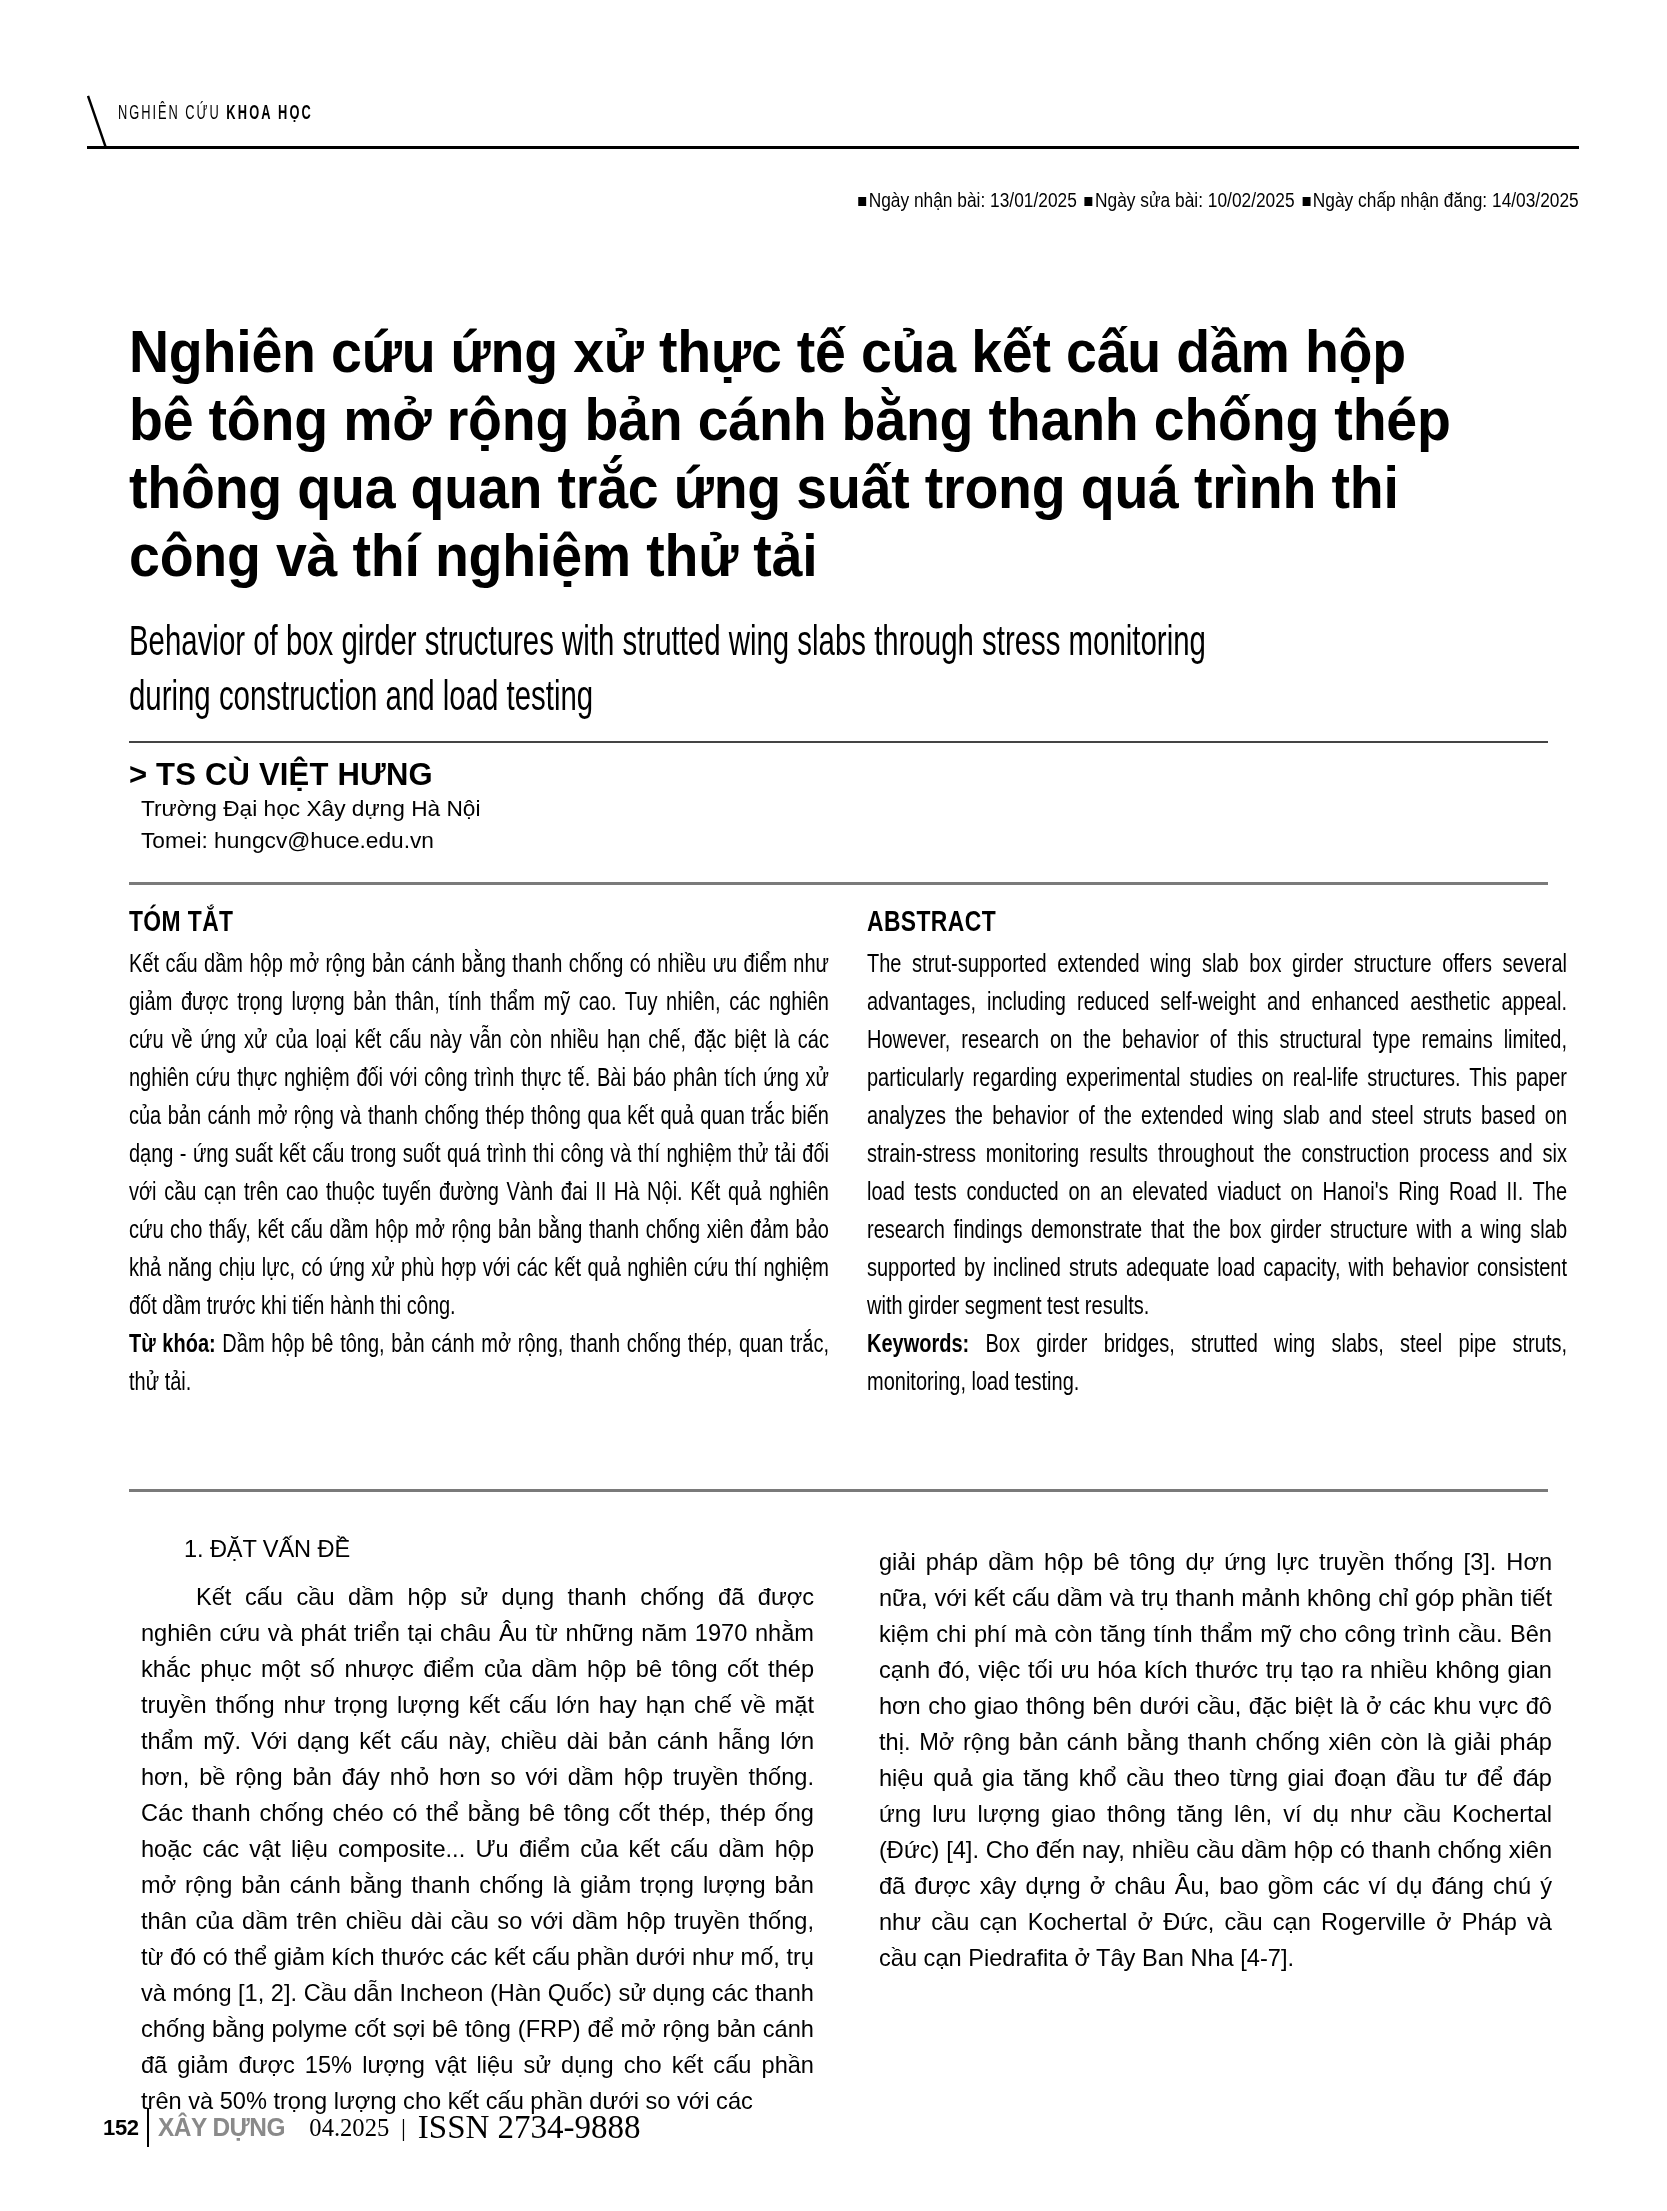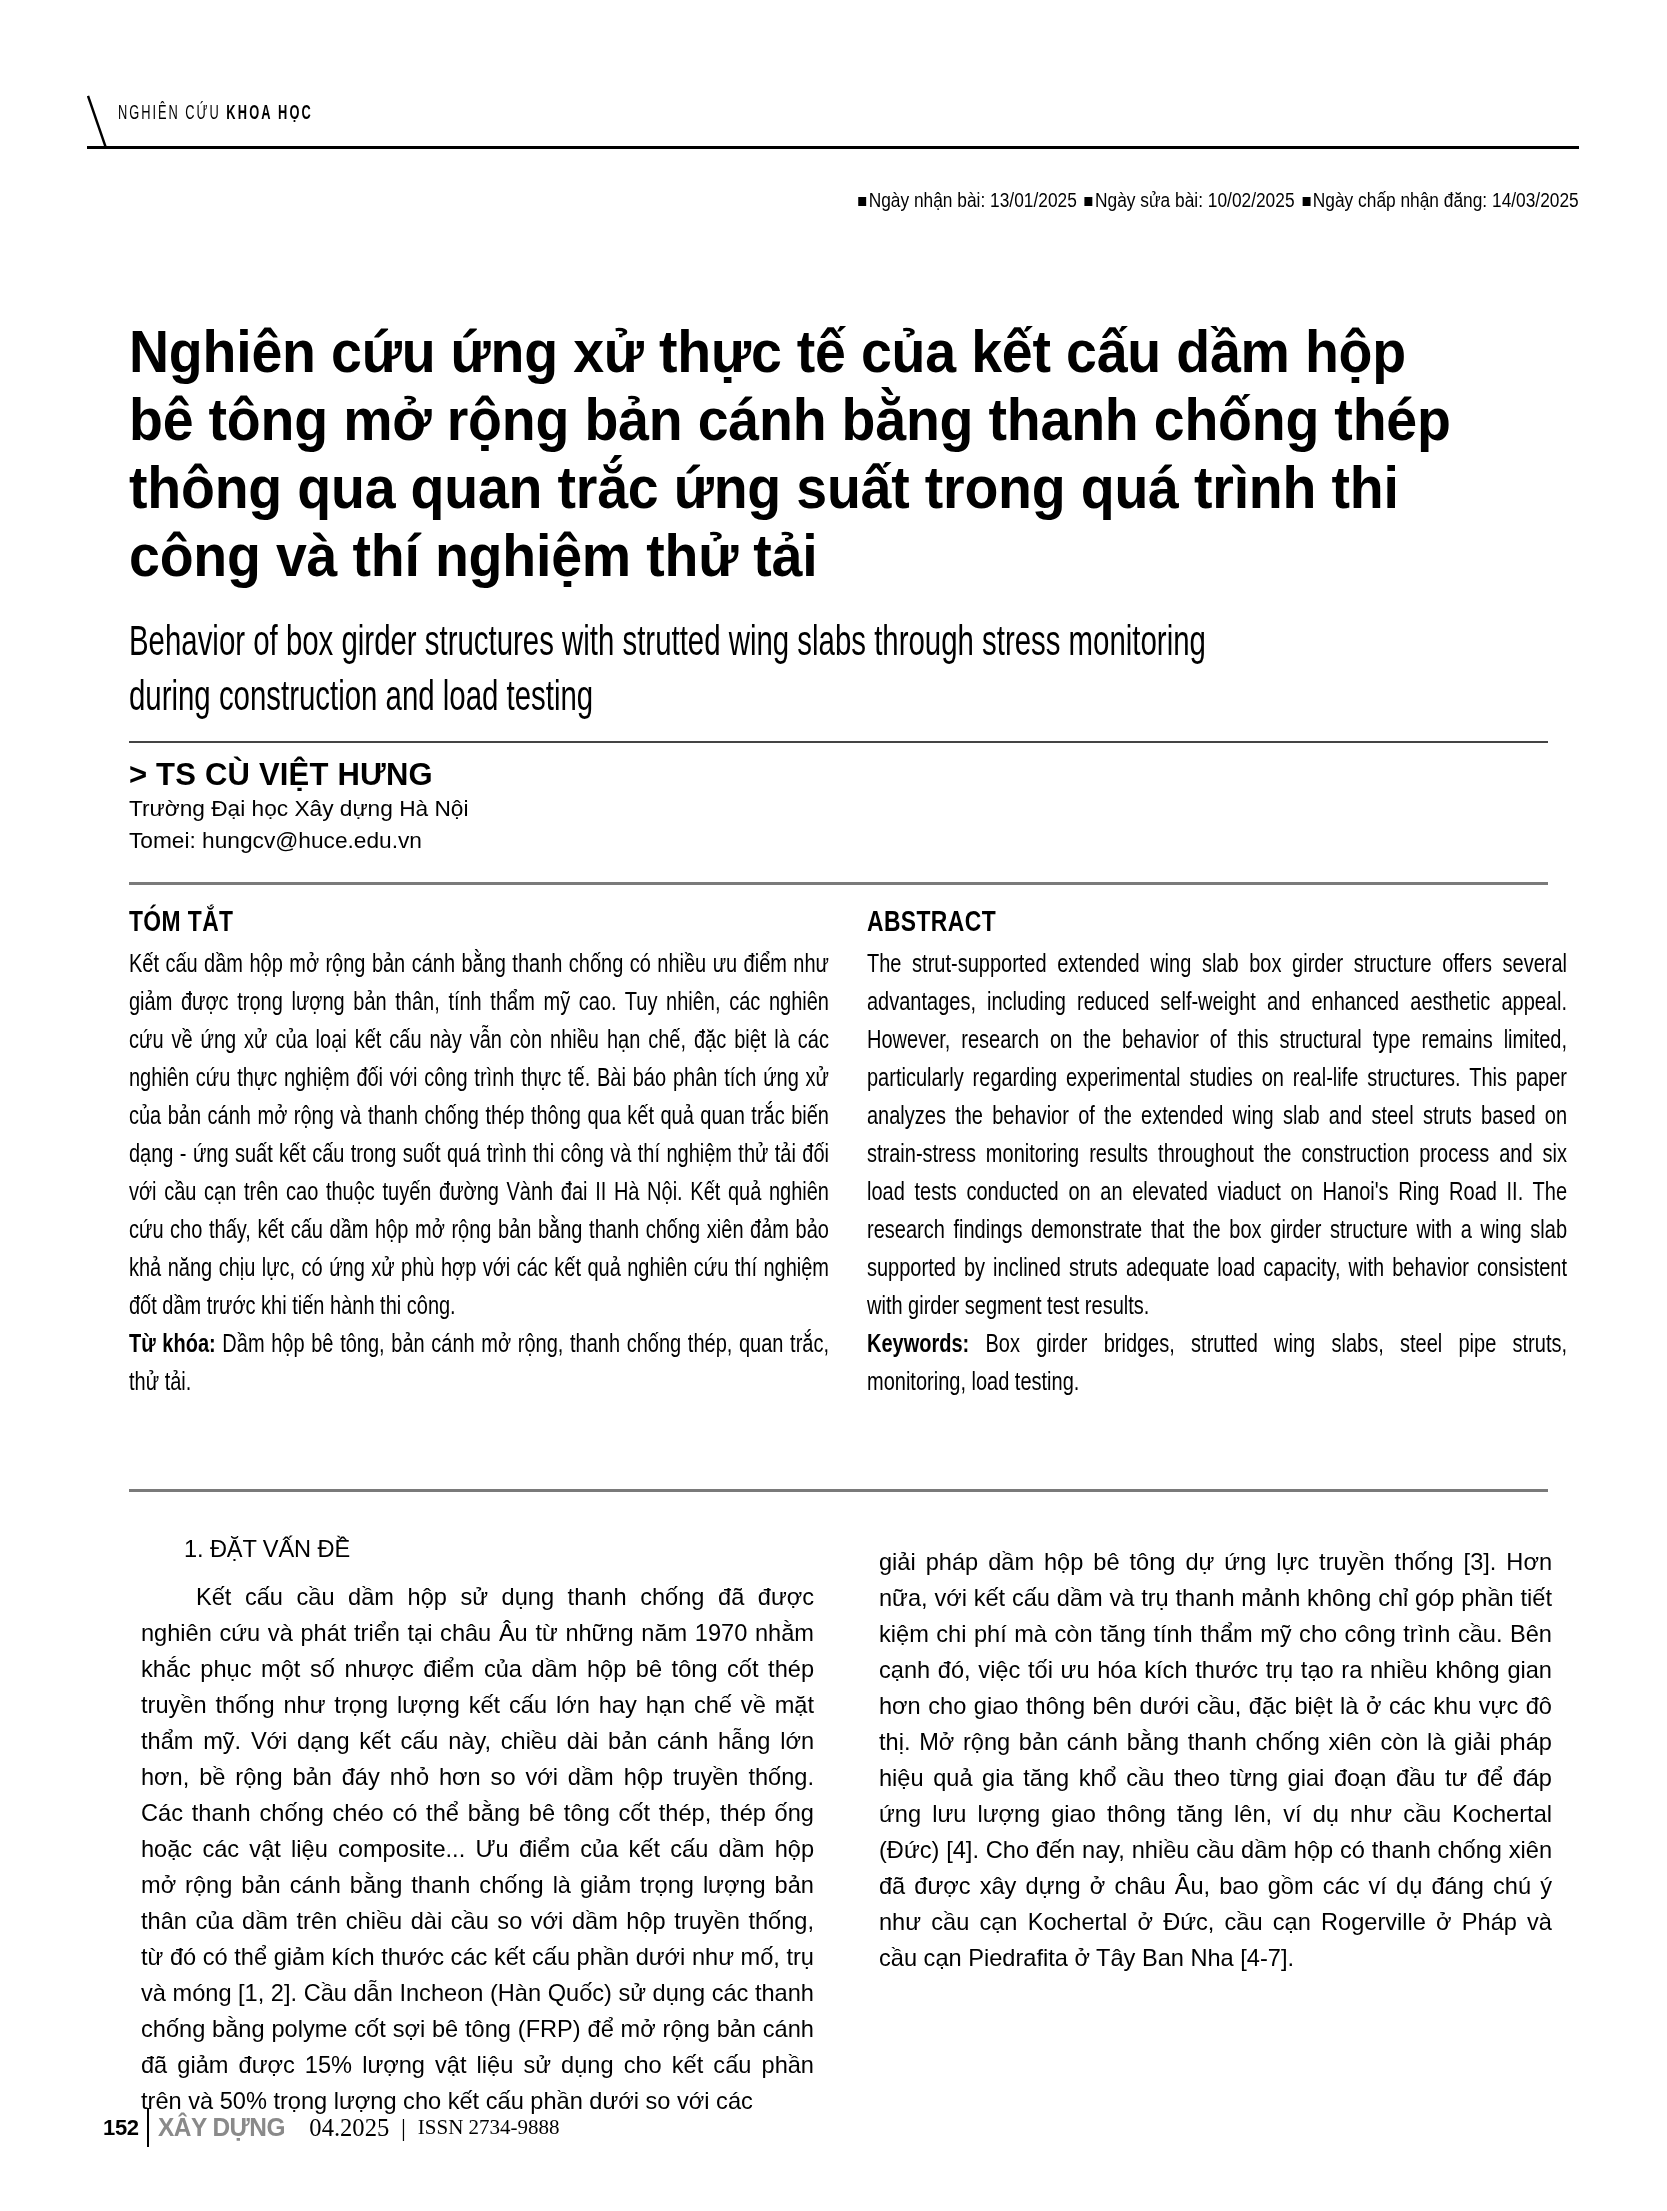--- a/index.html
+++ b/index.html
@@ -126,20 +126,21 @@
     line-height: 32.5px;
   }
   .author .name {
     font-weight: 700;
     font-size: 31px;
     letter-spacing: 0.2px;
   }
   .author .aff, .author .mail {
     font-weight: 400;
     font-size: 22.7px;
+    margin-left: 12px;
   }
 
   
   .rule-abs-top {
     position: absolute;
     left: 129px;
     top: 882px;
     width: 1419px;
     height: 3px;
     background: #7a7a7a;
@@ -236,21 +237,21 @@
     font-size: 24.6px;
     margin-left: 9.9px;
   }
   .footer .sep {
     font-family: "Liberation Serif", serif;
     font-size: 24.6px;
     margin: 0 11.8px;
   }
   .footer .issn {
     font-family: "Liberation Serif", serif;
-    font-size: 21px;
+    font-size: 33px;
   }
 </style>
 </head>
 <body>
 
 <div class="page">
 
   <div class="runhead">
     <div class="runhead-slash">
       <svg width="25.6" height="55" viewBox="0 0 26 56">

